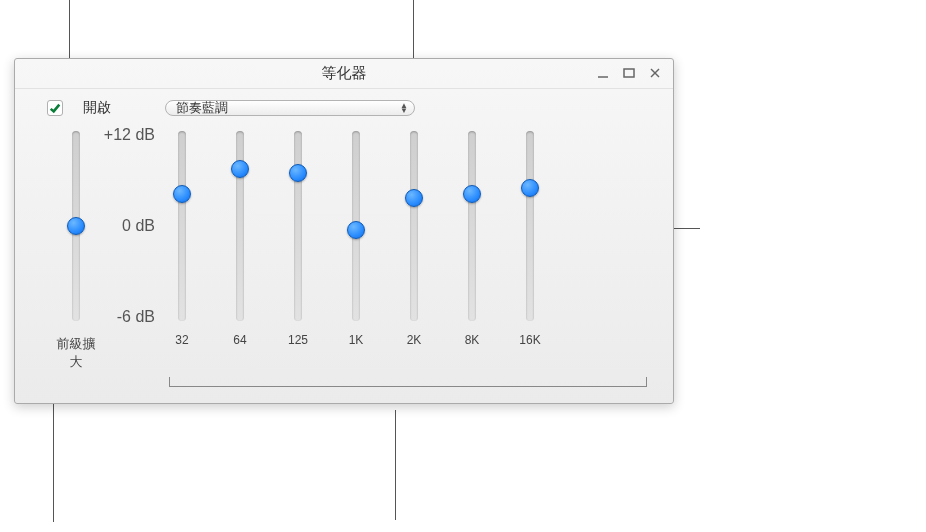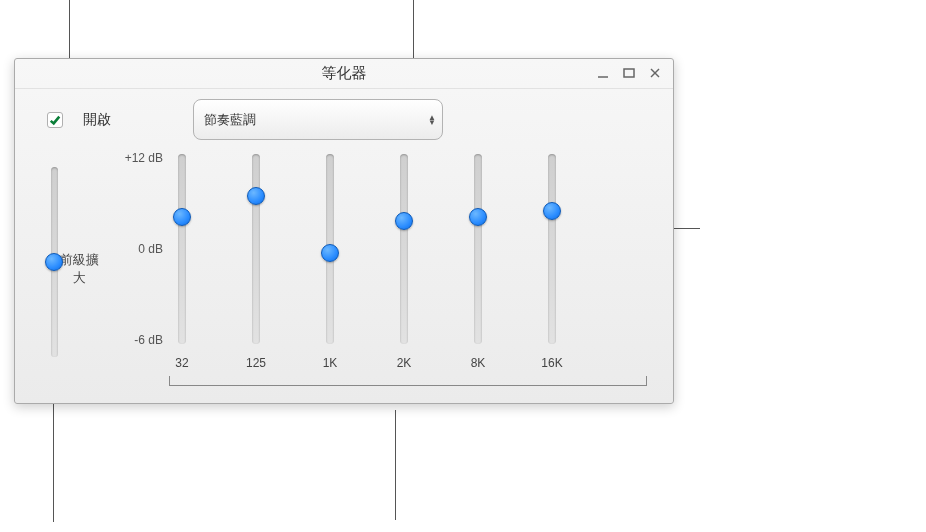--- a/index.html
+++ b/index.html
@@ -74,62 +74,62 @@
       border: 1px solid #b0b0b0;
       border-radius: 3px;
       display: flex;
       align-items: center;
       justify-content: center;
     }
     .checkbox svg { width: 12px; height: 12px; stroke: #0a7e38; stroke-width: 3; fill: none; }
     .checkbox-label { font-size: 14px; color: #333; }
     .preset-select {
       flex: 0 0 250px;
-      height: 41px;
+      height: 16px;
       background: linear-gradient(180deg,#fff,#ececec);
       border: 1px solid #b3b3b3;
       border-radius: 8px;
       display: flex;
       align-items: center;
       justify-content: space-between;
       padding: 0 6px 0 10px;
       font-size: 13px;
       color: #333;
       cursor: pointer;
-      margin-left: 70px;
+      margin-left: 42px;
     }
     .preset-arrows {
       display: flex;
       flex-direction: column;
       line-height: 5px;
       font-size: 8px;
       color: #555;
     }
     .eq-body {
       position: relative;
       padding: 8px 20px 10px 36px;
       display: flex;
       flex-direction: row;
     }
     .preamp-col {
       width: 50px;
       display: flex;
-      flex-direction: row;
+      flex-direction: column;
       align-items: center;
     }
     .dblabels {
       width: 62px;
       position: relative;
       height: 198px;
       margin-top: 0;
     }
     .dblabels span {
       position: absolute;
-      right: 0;
-      font-size: 12px;
+      right: 8px;
+      font-size: 16px;
       color: #555;
       transform: translateY(-50%);
       white-space: nowrap;
     }
     .slider-track {
       position: relative;
       width: 8px;
       height: 190px;
       border-radius: 4px;
       background: linear-gradient(180deg,#cfcfcf,#e2e2e2);
@@ -148,21 +148,21 @@
       box-shadow: 0 1px 2px rgba(0,0,0,0.3);
     }
     .preamp-label {
       font-size: 13px;
       color: #444;
       margin-top: 14px;
       text-align: center;
     }
     .bands {
       display: flex;
-      gap: 44px;
+      gap: 28px;
       margin-left: 4px;
     }
     .band {
       display: flex;
       flex-direction: column;
       align-items: center;
       width: 30px;
     }
     .freq-label {
       font-size: 12px;
@@ -245,20 +245,26 @@
 
     <div class="bands" id="bands-container">
         <div class="band">
           <div class="slider-track">
             <div class="slider-thumb" style="top: 33%;"></div>
           </div>
           <div class="freq-label">32</div>
         </div>
         <div class="band">
           <div class="slider-track">
+            <div class="slider-thumb" style="top: 20%;"></div>
+          </div>
+          <div class="freq-label">64</div>
+        </div>
+        <div class="band">
+          <div class="slider-track">
             <div class="slider-thumb" style="top: 22%;"></div>
           </div>
           <div class="freq-label">125</div>
         </div>
         <div class="band">
           <div class="slider-track">
             <div class="slider-thumb" style="top: 52%;"></div>
           </div>
           <div class="freq-label">1K</div>
         </div>

